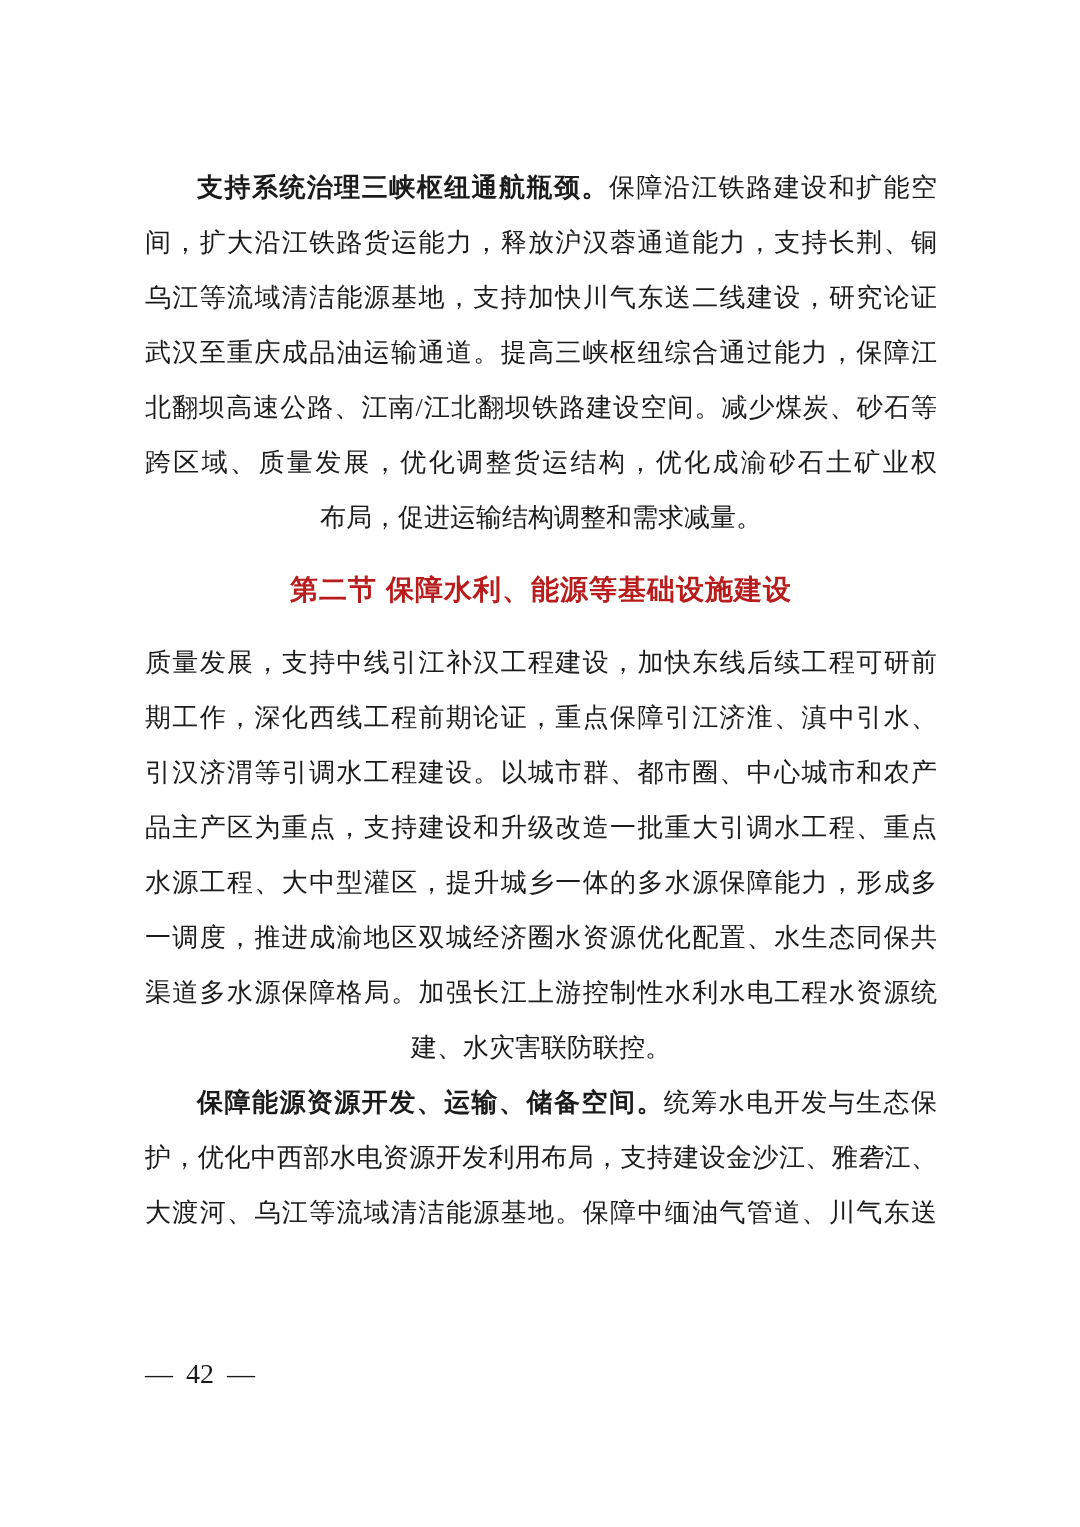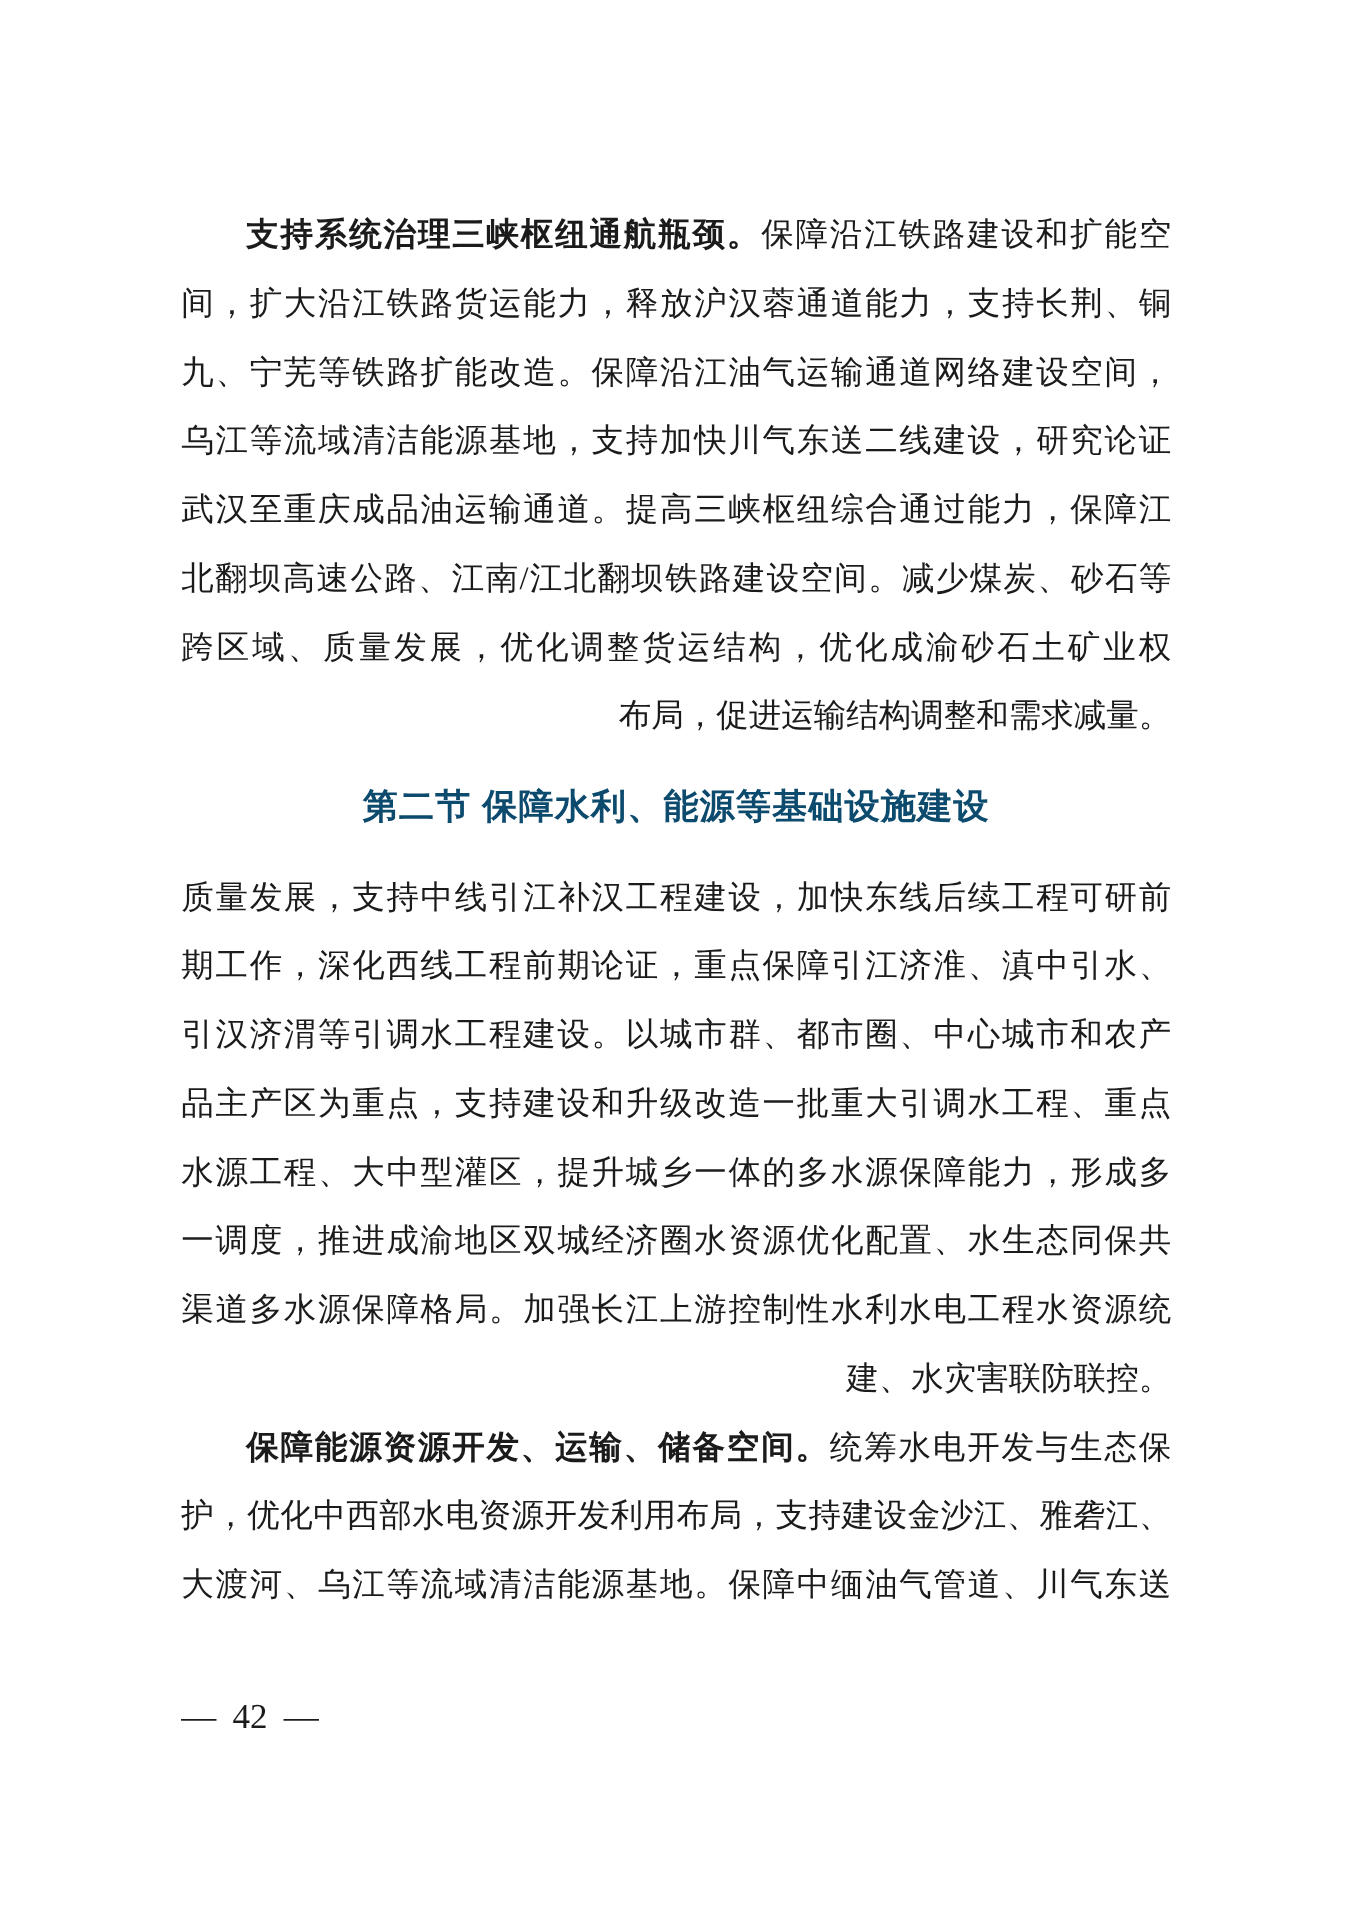--- a/index.html
+++ b/index.html
@@ -10,42 +10,41 @@
     color: #1b1b1b;
   }
   .page { position: relative; width: 1080px; height: 1527px; background: #ffffff; }
   .content { position: absolute; left: 145px; top: 160px; width: 792px; }
   .paragraph { margin: 0; }
   .line {
     font-size: 26px; height: 55px; line-height: 55px;
     text-align: justify; text-align-last: justify;
   }
   .line.indent { text-indent: 52px; }
-  .line.last { text-align: right; text-align-last: auto; }
+  .line.last { text-align: center; text-align-last: auto; }
   .lead { font-weight: bold; }
   .section-heading {
     margin: 0; height: 90px; line-height: 90px; text-align: center;
     font-family: "Liberation Sans", "DejaVu Sans", sans-serif;
-    font-weight: bold; font-size: 28px; letter-spacing: 1px; color: #0c4a6e;
+    font-weight: bold; font-size: 28px; letter-spacing: 1px; color: #b91c1c;
   }
   .footer {
     position: absolute; left: 145px; top: 1352px; height: 44px;
     display: flex; align-items: center; gap: 13px;
     font-size: 28px; color: #1b1b1b;
   }
 </style>
 </head>
 <body>
 
 <div class="page">
   <main class="content">
       <div class="paragraph">
         <div class="line indent"><span class="lead">支持系统治理三峡枢纽通航瓶颈。</span>保障沿江铁路建设和扩能空</div>
         <div class="line">间，扩大沿江铁路货运能力，释放沪汉蓉通道能力，支持长荆、铜</div>
-        <div class="line">九、宁芜等铁路扩能改造。保障沿江油气运输通道网络建设空间，</div>
         <div class="line">乌江等流域清洁能源基地，支持加快川气东送二线建设，研究论证</div>
         <div class="line">武汉至重庆成品油运输通道。提高三峡枢纽综合通过能力，保障江</div>
         <div class="line">北翻坝高速公路、江南/江北翻坝铁路建设空间。减少煤炭、砂石等</div>
         <div class="line">跨区域、质量发展，优化调整货运结构，优化成渝砂石土矿业权</div>
         <div class="line last">布局，促进运输结构调整和需求减量。</div>
       </div>
       <h2 class="section-heading">第二节 保障水利、能源等基础设施建设</h2>
       <div class="paragraph">
         <div class="line">质量发展，支持中线引江补汉工程建设，加快东线后续工程可研前</div>
         <div class="line">期工作，深化西线工程前期论证，重点保障引江济淮、滇中引水、</div>

